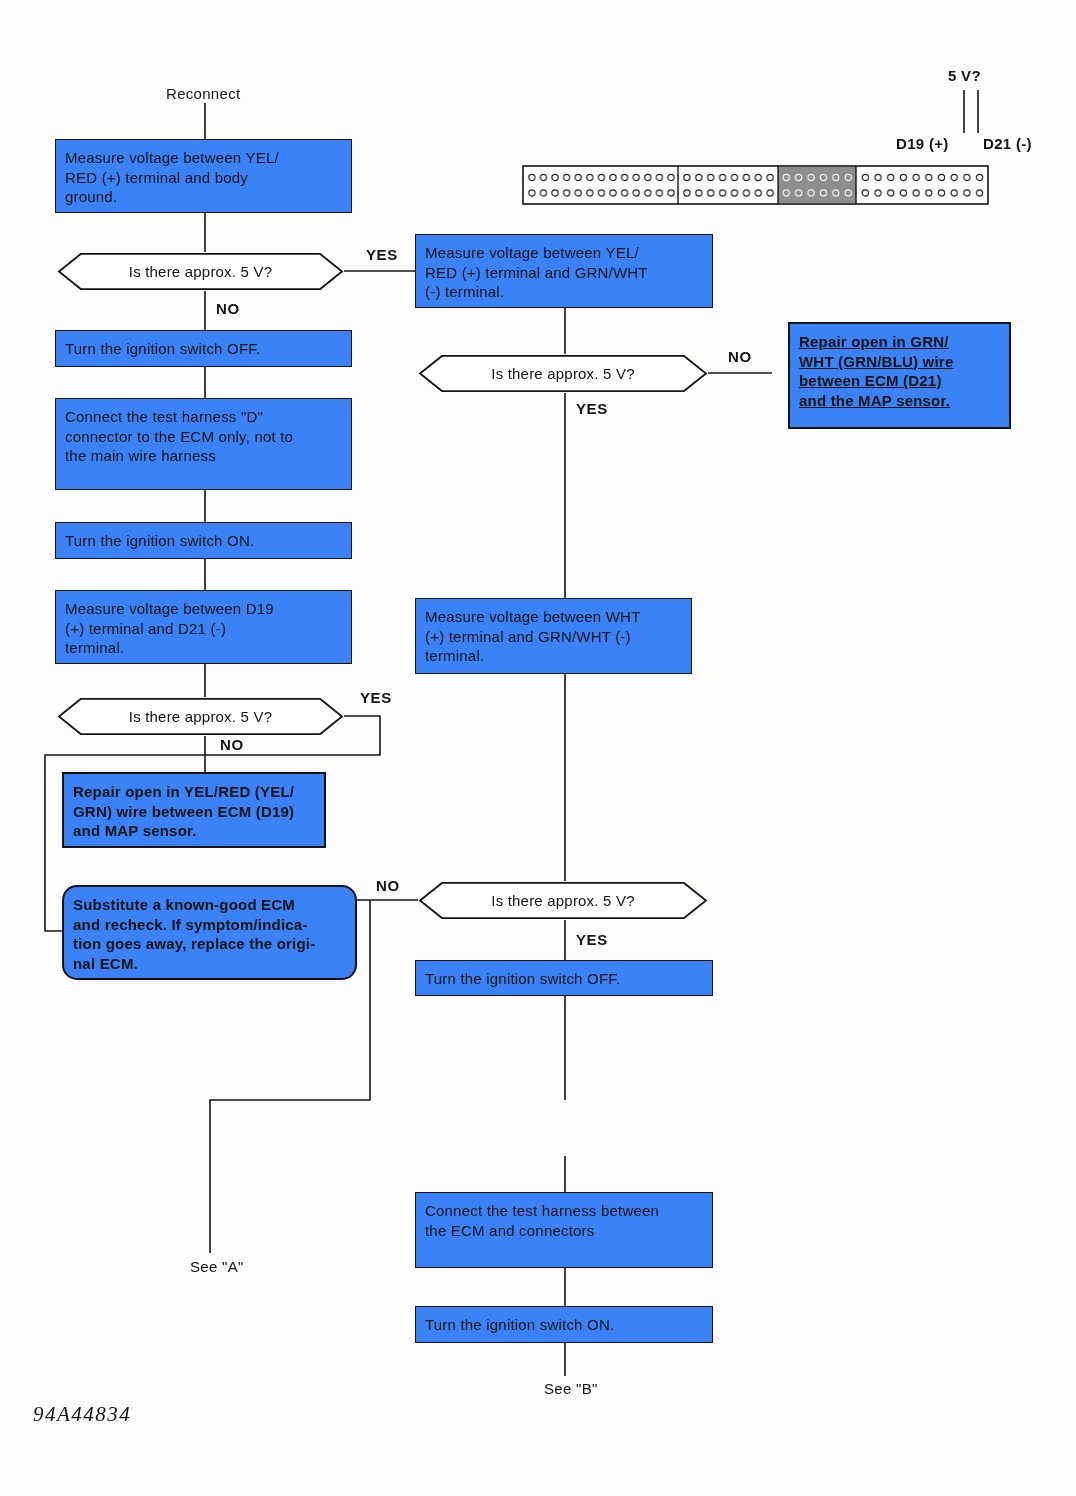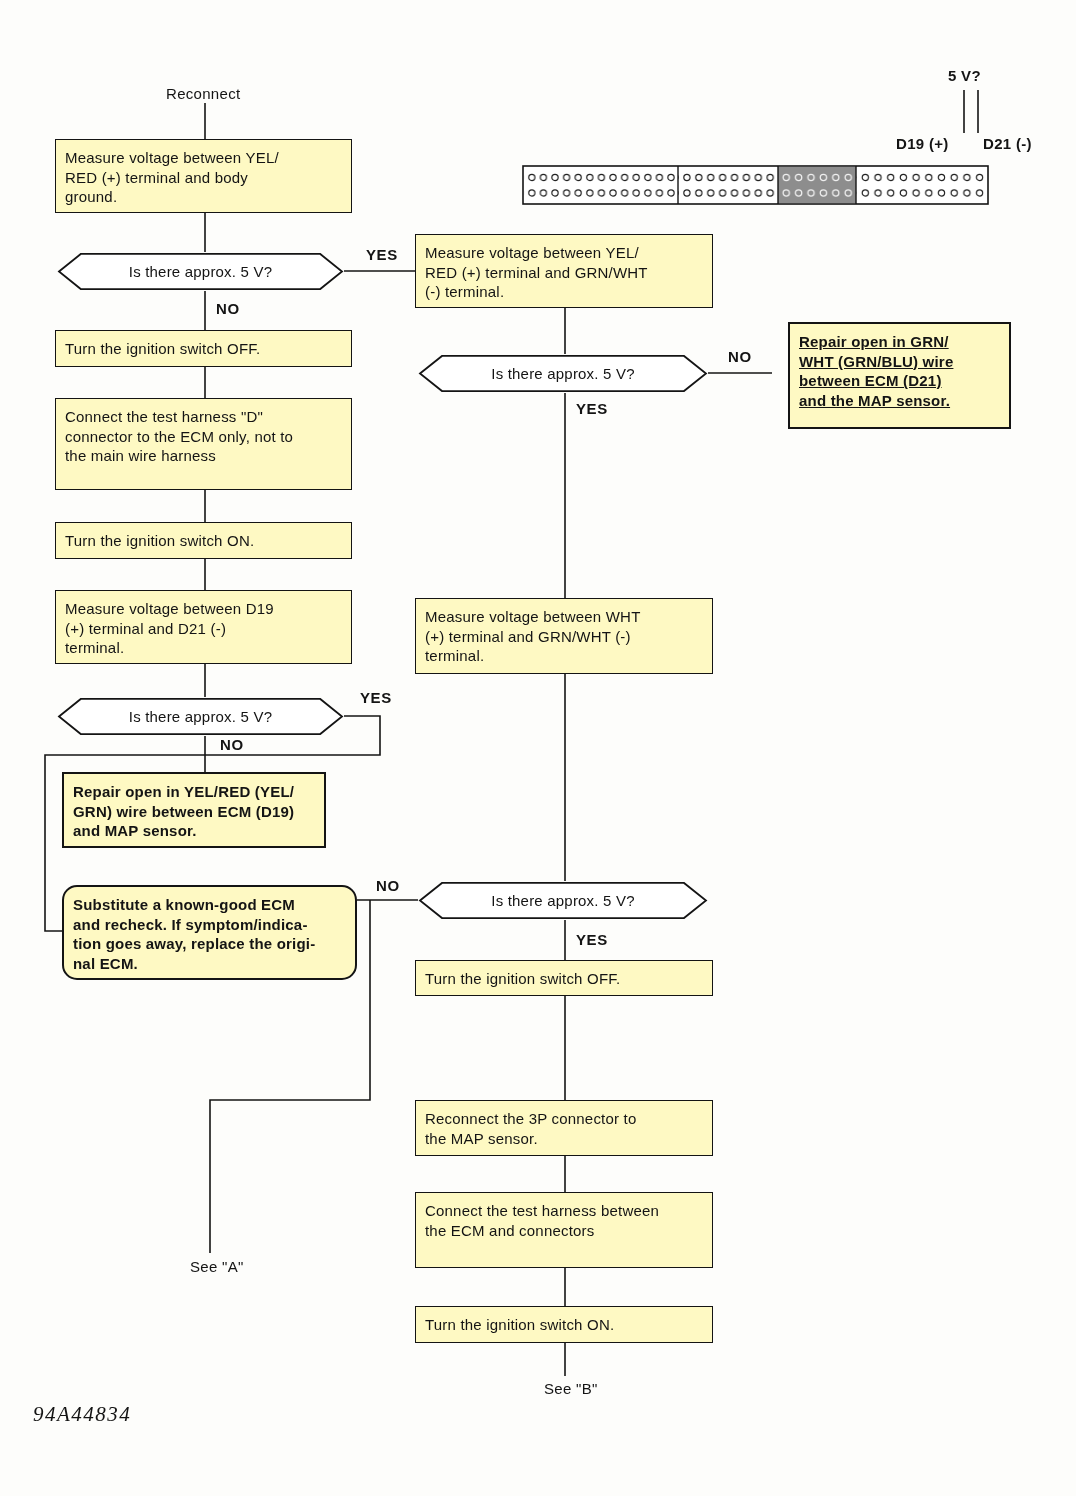--- a/index.html
+++ b/index.html
@@ -1,21 +1,21 @@
 <!DOCTYPE html>
 <html><head>
 <meta charset="utf-8">
 <style>
   * { margin:0; padding:0; box-sizing:border-box; }
   html,body { background:#ffffff; }
   body { font-family:"Liberation Sans", sans-serif; color:#141414; }
   .stage { position:relative; width:1076px; height:1496px; background:#fdfdfb; overflow:hidden; }
   .lines { position:absolute; left:0; top:0; width:1076px; height:1496px; }
   .box {
-    position:absolute; border:1.6px solid #141414; background:#fef9c3;
+    position:absolute; border:1.6px solid #141414; background:#3b82f6;
     padding:8px 9px; font-size:15px; line-height:19.5px; letter-spacing:.2px;
     white-space:pre-line;
   }
   .box.bold { font-weight:bold; border-width:2px; }
   .decision { position:absolute; }
   .decision svg { position:absolute; left:0; top:0; width:100%; height:100%; }
   .decision .dtext {
     position:absolute; left:0; top:0; right:0; bottom:0;
     display:flex; align-items:center; justify-content:center;
     font-size:15px; letter-spacing:.2px;
@@ -147,36 +147,34 @@
     <span class="dtext">Is there approx. 5 V?</span>
   </div>
   <span class="branch" style="left:728px; top:348px;">NO</span>
   <span class="branch" style="left:576px; top:400px;">YES</span>
 
   <div class="box bold" style="left:788px; top:322px; width:223px; height:107px;text-decoration:underline;">Repair open in GRN/
 WHT (GRN/BLU) wire
 between ECM (D21)
 and the MAP sensor.</div>
 
-  <div class="box" style="left:415px; top:598px; width:298px; height:76px;">Measure voltage between WHT
+  <div class="box" style="left:415px; top:598px; width:277px; height:76px;">Measure voltage between WHT
 (+) terminal and GRN/WHT (-)
 terminal.</div>
 
   <div class="decision" style="left:418px; top:881px; width:290px; height:39px;">
     <svg viewBox="0 0 290 40" preserveAspectRatio="none">
       <polygon points="2,20 24,2 266,2 288,20 266,38 24,38" fill="#ffffff" stroke="#141414" stroke-width="1.8"></polygon>
     </svg>
     <span class="dtext">Is there approx. 5 V?</span>
   </div>
   <span class="branch" style="left:376px; top:877px;">NO</span>
   <span class="branch" style="left:576px; top:931px;">YES</span>
 
   <div class="box" style="left:415px; top:960px; width:298px; height:36px;">Turn the ignition switch OFF.</div>
-  <div class="box" style="left:415px; top:1100px; width:298px; height:56px;">Reconnect the 3P connector to
-the MAP sensor.</div>
   <div class="box" style="left:415px; top:1192px; width:298px; height:76px;">Connect the test harness between
 the ECM and connectors</div>
   <div class="box" style="left:415px; top:1306px; width:298px; height:37px;">Turn the ignition switch ON.</div>
 
   <div class="lbl" style="left:190px; top:1258px;">See "A"</div>
   <div class="lbl" style="left:544px; top:1380px;">See "B"</div>
 
   <div class="figcode" style="left:33px; top:1402px;">94A44834</div>
 
 </div>

